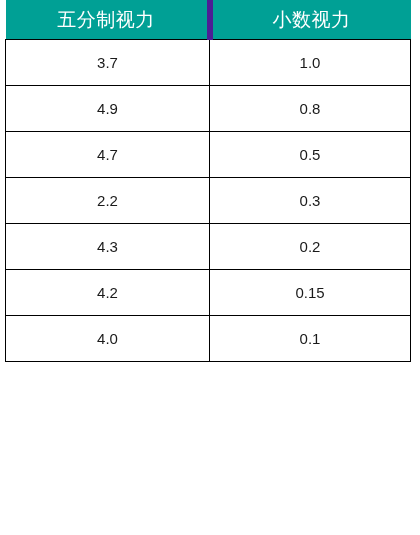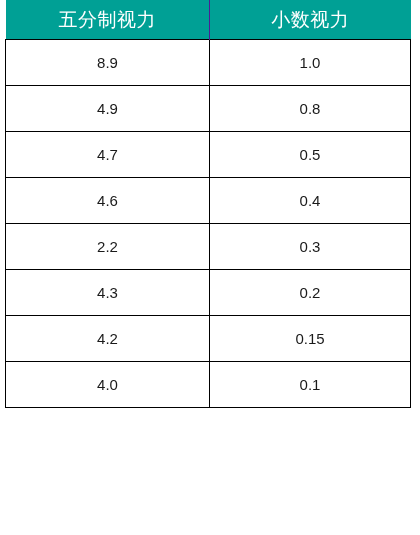--- a/index.html
+++ b/index.html
@@ -42,21 +42,21 @@
     line-height: 1;
     height: 39px;
     padding: 0;
     text-align: center;
     vertical-align: middle;
     letter-spacing: 0.5px;
     border: none;
   }
 
   .acuity-table thead th.col-head-left {
-    border-right: 1px solid #4c1d95;
+    border-right: 6px solid #4c1d95;
   }
 
   .acuity-table tbody td {
     height: 45px;
     padding: 0;
     text-align: center;
     vertical-align: middle;
     font-size: 15px;
     color: #1a1a1a;
     background: #ffffff;
@@ -96,48 +96,40 @@
     </colgroup>
     <thead>
       <tr>
         <th class="col-head-left">五分制视力</th>
         <th class="col-head-right">小数视力</th>
       </tr>
     </thead>
     <tbody id="table-body">
         <tr>
           <td>
-            <span class="cell-value">8.9</span>
+            <span class="cell-value">3.7</span>
           </td>
           <td>
             <span class="cell-value">1.0</span>
           </td>
         </tr>
         <tr>
           <td>
             <span class="cell-value">4.9</span>
           </td>
           <td>
             <span class="cell-value">0.8</span>
           </td>
         </tr>
         <tr>
           <td>
             <span class="cell-value">4.7</span>
           </td>
           <td>
             <span class="cell-value">0.5</span>
-          </td>
-        </tr>
-        <tr>
-          <td>
-            <span class="cell-value">4.6</span>
-          </td>
-          <td>
-            <span class="cell-value">0.4</span>
           </td>
         </tr>
         <tr>
           <td>
             <span class="cell-value">2.2</span>
           </td>
           <td>
             <span class="cell-value">0.3</span>
           </td>
         </tr>

